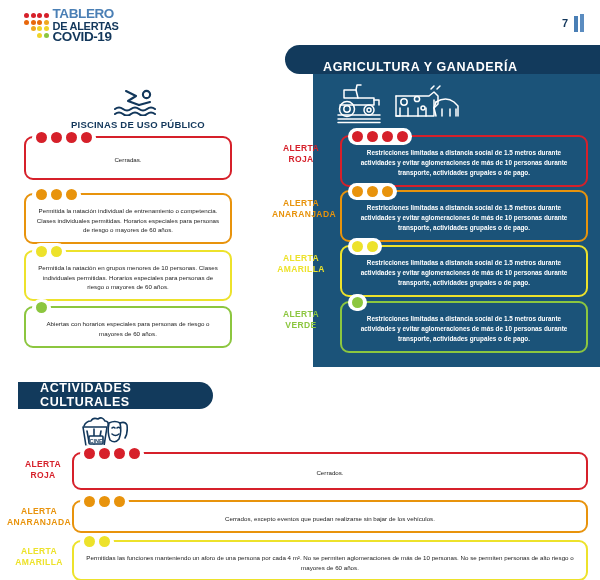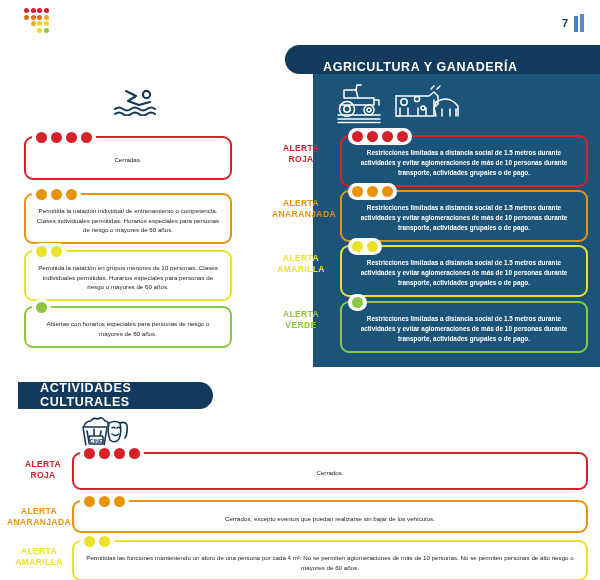--- a/index.html
+++ b/index.html
@@ -100,39 +100,45 @@
       <div class="dot-row" style="padding-left:6.5px">
         <span class="ld" style="background:#f0a81e"></span>
           <span class="ld" style="background:#efd42a"></span>
           <span class="ld" style="background:#efd42a"></span>
       </div>
       <div class="dot-row" style="padding-left:13px">
         <span class="ld" style="background:#efd42a"></span>
           <span class="ld" style="background:#8cc63f"></span>
       </div>
     </div>
+    <div class="logo-text">
+      <span class="lt1">TABLERO</span>
+      <span class="lt2">DE ALERTAS</span>
+      <span class="lt3">COVID-19</span>
+    </div>
   </div>
 
   <div class="pagenum">
     <span class="num">7</span>
     <span class="bars">
       <span class="bar b1"></span>
         <span class="bar b2"></span>
     </span>
   </div>
 
   <svg class="pool-icon" viewBox="0 0 50 28">
     <g fill="none" stroke="#12375b" stroke-width="2.1" stroke-linecap="round" stroke-linejoin="round">
       <circle cx="34.5" cy="6.5" r="3.6"></circle>
       <path d="M14 3 L24 8 L16 13 L27 17"></path>
       <path d="M27 17 L38 14"></path>
       <path d="M3 21 q4 -3 8 0 t8 0 t8 0 t8 0 t8 0"></path>
       <path d="M3 26 q4 -3 8 0 t8 0 t8 0 t8 0 t8 0"></path>
     </g>
   </svg>
+  <div class="pool-title">PISCINAS DE USO PÚBLICO</div>
 
   <div class="pool-box" style="top:136px;">
     <div class="box onwhite" style="border-color:#d6202a; min-height:44px; display:flex; align-items:center; justify-content:center;">
       <div class="box-dots">
         <span class="bd" style="background:#d6202a"></span>
           <span class="bd" style="background:#d6202a"></span>
           <span class="bd" style="background:#d6202a"></span>
           <span class="bd" style="background:#d6202a"></span>
       </div>
       <div class="box-text dark">Cerradas.</div>

